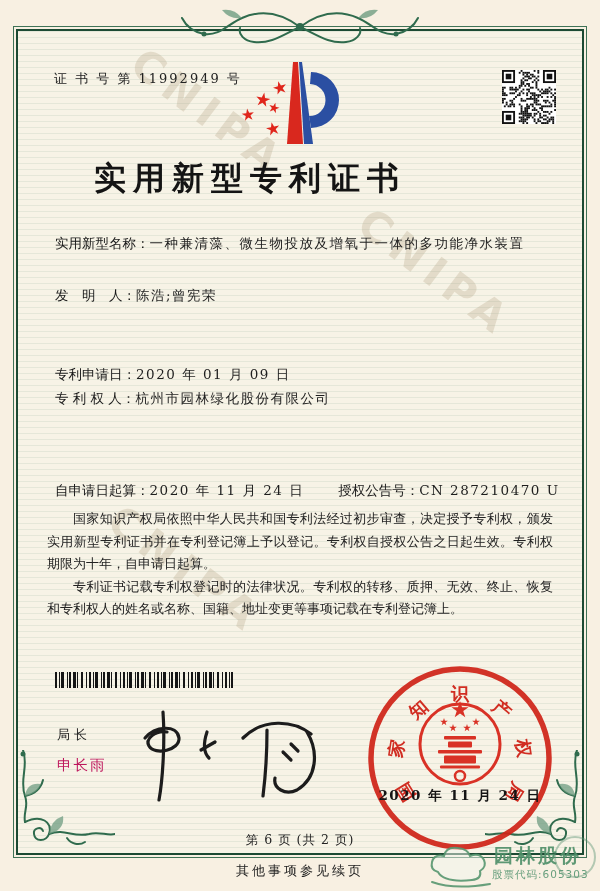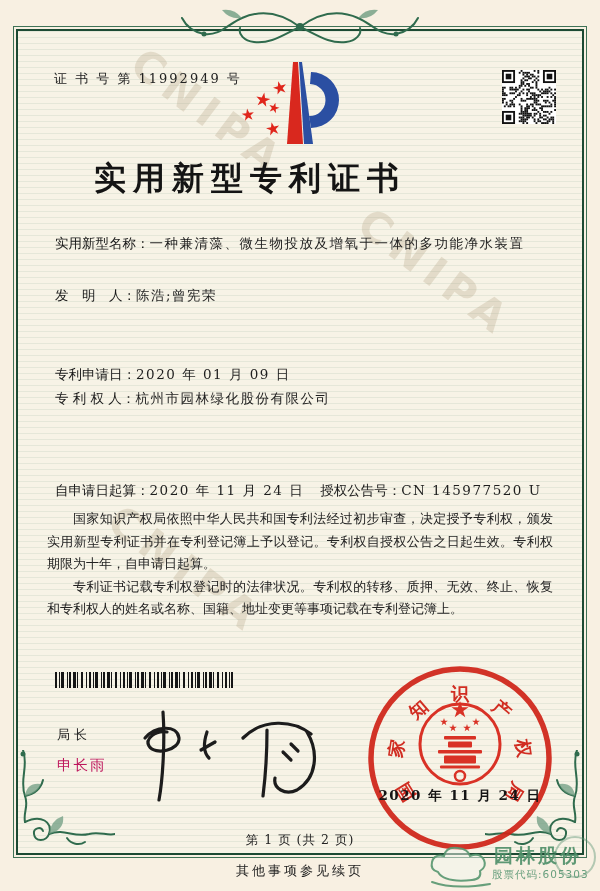--- a/index.html
+++ b/index.html
@@ -33,21 +33,21 @@
   .cert-no{position:absolute; z-index:2; left:54px; top:70px; font-size:13px; letter-spacing:2px; color:#222;}
   .title{
     position:absolute; z-index:2; left:0; top:157px; width:500px; text-align:center;
     font-size:32px; font-weight:bold; letter-spacing:7px; color:#141414;
   }
   .frow{position:absolute; z-index:2; left:55px; width:510px; font-size:13.5px; color:#1e1e1e; white-space:nowrap;}
   .frow .lbl{color:#1a1a1a;}
   .frow .val{letter-spacing:1.5px;}
   .r1{top:235px;} .r2{top:287px;} .r3{top:322px;} .r4{top:366px;}
   .r5{top:390px;} .r6{top:442px;} .r7{top:482px;}
-  .pair2{margin-left:16px;}
+  .pair2{margin-left:34px;}
   .paras{
     position:absolute; z-index:2; left:47px; top:508px; width:506px;
     font-size:13px; line-height:22.5px; text-align:justify; color:#222;
   }
   .paras p{margin:0; text-indent:2em;}
   .barcode{
     position:absolute; z-index:2; left:55px; top:672px; width:178px; height:16px;
     background:repeating-linear-gradient(90deg,
       #161616 0 2px, transparent 2px 4px, #161616 4px 5px, transparent 5px 6px,
       #161616 6px 9px, transparent 9px 12px, #161616 12px 13px, transparent 13px 14px,
@@ -442,21 +442,21 @@
   <div class="frow r2">
     <span class="lbl">发　明　人：</span><span class="val">陈浩;曾宪荣</span>
   </div>
   <div class="frow r4">
     <span class="lbl">专利申请日：</span><span class="val">2020 年 01 月 09 日</span>
   </div>
   <div class="frow r5">
     <span class="lbl">专 利 权 人：</span><span class="val">杭州市园林绿化股份有限公司</span>
   </div>
   <div class="frow r7">
-    <span class="lbl">自申请日起算：</span><span class="val">2020 年 11 月 24 日</span><span class="lbl pair2">授权公告号：</span><span class="val">CN 145977520 U</span>
+    <span class="lbl">自申请日起算：</span><span class="val">2020 年 11 月 24 日</span><span class="lbl pair2">授权公告号：</span><span class="val">CN 287210470 U</span>
   </div>
 
   <div class="paras">
     <p>国家知识产权局依照中华人民共和国专利法经过初步审查，决定授予专利权，颁发实用新型专利证书并在专利登记簿上予以登记。专利权自授权公告之日起生效。专利权期限为十年，自申请日起算。</p>
     <p>专利证书记载专利权登记时的法律状况。专利权的转移、质押、无效、终止、恢复和专利权人的姓名或名称、国籍、地址变更等事项记载在专利登记簿上。</p>
   </div>
 
   <div class="barcode"></div>
 
   <div class="official-title">局长</div>
@@ -500,21 +500,21 @@
       <rect x="78" y="72" width="32" height="3.5" rx="1"></rect>
       <rect x="82" y="77.5" width="24" height="6" rx="1"></rect>
       <rect x="72" y="86" width="44" height="3.5" rx="1"></rect>
       <rect x="78" y="91.5" width="32" height="8" rx="1"></rect>
       <rect x="74" y="101.5" width="40" height="3" rx="1"></rect>
       <circle cx="94" cy="112" r="5" fill="none" stroke="#d8281c" stroke-width="2.5"></circle>
     </g>
     <text class="seal-date" x="94" y="136" text-anchor="middle">2020 年 11 月 24 日</text>
   </svg>
 
-  <div class="page-info">第 1 页 (共 2 页)</div>
+  <div class="page-info">第 6 页 (共 2 页)</div>
   <div class="footer-note">其他事项参见续页</div>
 
   <div class="company">
     <div class="rosette"></div>
     <svg class="cloud" width="66" height="46" viewBox="0 0 66 46">
       <g stroke="rgba(87,150,111,0.9)" stroke-width="2" fill="rgba(240,245,238,0.5)" stroke-linecap="round">
         <path d="M10,30 q-8,-2 -6,-10 q2,-8 12,-6 q2,-10 14,-8 q10,1 12,8 q10,-4 14,4 q3,7 -4,11 q2,8 -8,9 q-28,3 -34,-8 Z"></path>
         <path d="M4,40 q22,8 58,2" fill="none"></path>
       </g>
     </svg>

